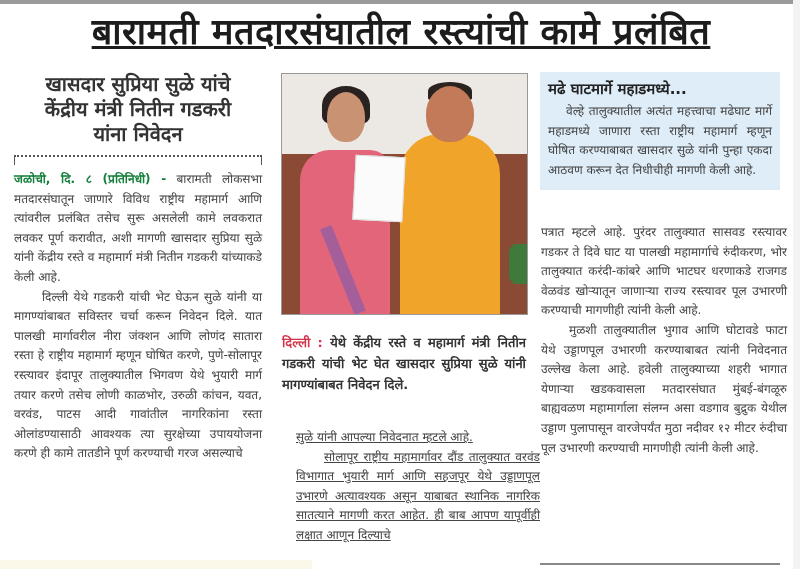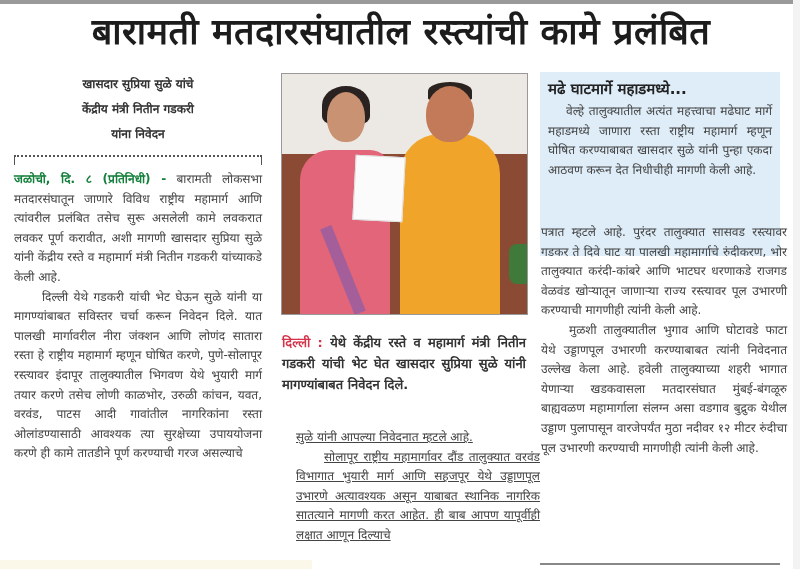--- a/index.html
+++ b/index.html
@@ -5,35 +5,35 @@
   * { box-sizing: border-box; margin: 0; padding: 0; }
   html, body { width: 800px; height: 569px; background: #ffffff; overflow: hidden; }
   body { font-family: "DejaVu Sans", "Liberation Sans", sans-serif; color: #3a3a3a; position: relative; }
 
   .top-rule { position: absolute; left: 0; top: 0; width: 800px; height: 4px; background: #9a9a9a; }
 
   .headline {
     position: absolute; left: 6px; top: 6px; width: 790px; height: 52px;
     font-family: "DejaVu Sans", sans-serif; font-weight: bold;
     font-size: 36px; line-height: 52px; color: #1c1c1c; text-align: center;
-    letter-spacing: 0.5px; white-space: nowrap;
+    letter-spacing: 0.5px; white-space: nowrap; text-decoration: underline;
   }
 
   
   .col { position: absolute; font-size: 12px; line-height: 19.6px; color: #444; text-align: justify; }
   .col p { text-indent: 0; }
   .col p.indent { text-indent: 28px; }
 
   .col-left { left: 14px; top: 170px; width: 248px; }
   .col-mid  { left: 296px; top: 428px; width: 244px; text-decoration: underline; }
   .col-right { left: 541px; top: 223px; width: 246px; }
 
   .subhead {
     position: absolute; left: 14px; top: 72px; width: 248px;
-    text-align: center; font-weight: bold; font-size: 12px; line-height: 25px; color: #333;
+    text-align: center; font-weight: bold; font-size: 20px; line-height: 25px; color: #333;
   }
   .dotted-rule {
     position: absolute; left: 14px; top: 155px; width: 248px; height: 10px;
     border-top: 2px dotted #555; border-left: 1px solid #555; border-right: 1px solid #555;
   }
 
   .dateline { font-weight: bold; color: #15803d; }
 
   
   .photo {
@@ -53,21 +53,21 @@
   .photo .document { position: absolute; left: 72px; top: 82px; width: 50px; height: 65px; background: #fbfbfb; border: 1px solid #ddd; transform: rotate(3deg); }
 
   .caption {
     position: absolute; left: 282px; top: 320px; width: 244px;
     font-size: 13px; line-height: 21px; font-weight: bold; color: #333; text-align: justify; margin-top: 12px;
   }
   .caption .place { color: #d2344a; }
 
   
   .sidebar-box {
-    position: absolute; left: 540px; top: 72px; width: 240px; height: 184px;
+    position: absolute; left: 540px; top: 72px; width: 240px; height: 118px;
     background: #deedf8; padding: 6px 8px;
   }
   .sidebar-box .box-title { font-weight: bold; font-size: 15px; line-height: 22px; color: #222; margin-bottom: 2px; }
   .sidebar-box .box-body { font-size: 12px; line-height: 19.5px; color: #444; text-align: justify; text-indent: 18px; }
 
   .bottom-tint { position: absolute; left: 0; top: 560px; width: 312px; height: 9px; background: #fbf8ea; }
   .bottom-rule { position: absolute; left: 540px; top: 563px; width: 240px; height: 2px; background: #888; }
   .right-edge { position: absolute; left: 793px; top: 0; width: 7px; height: 569px; background: #f3f3f3; }
 </style>
 </head>

